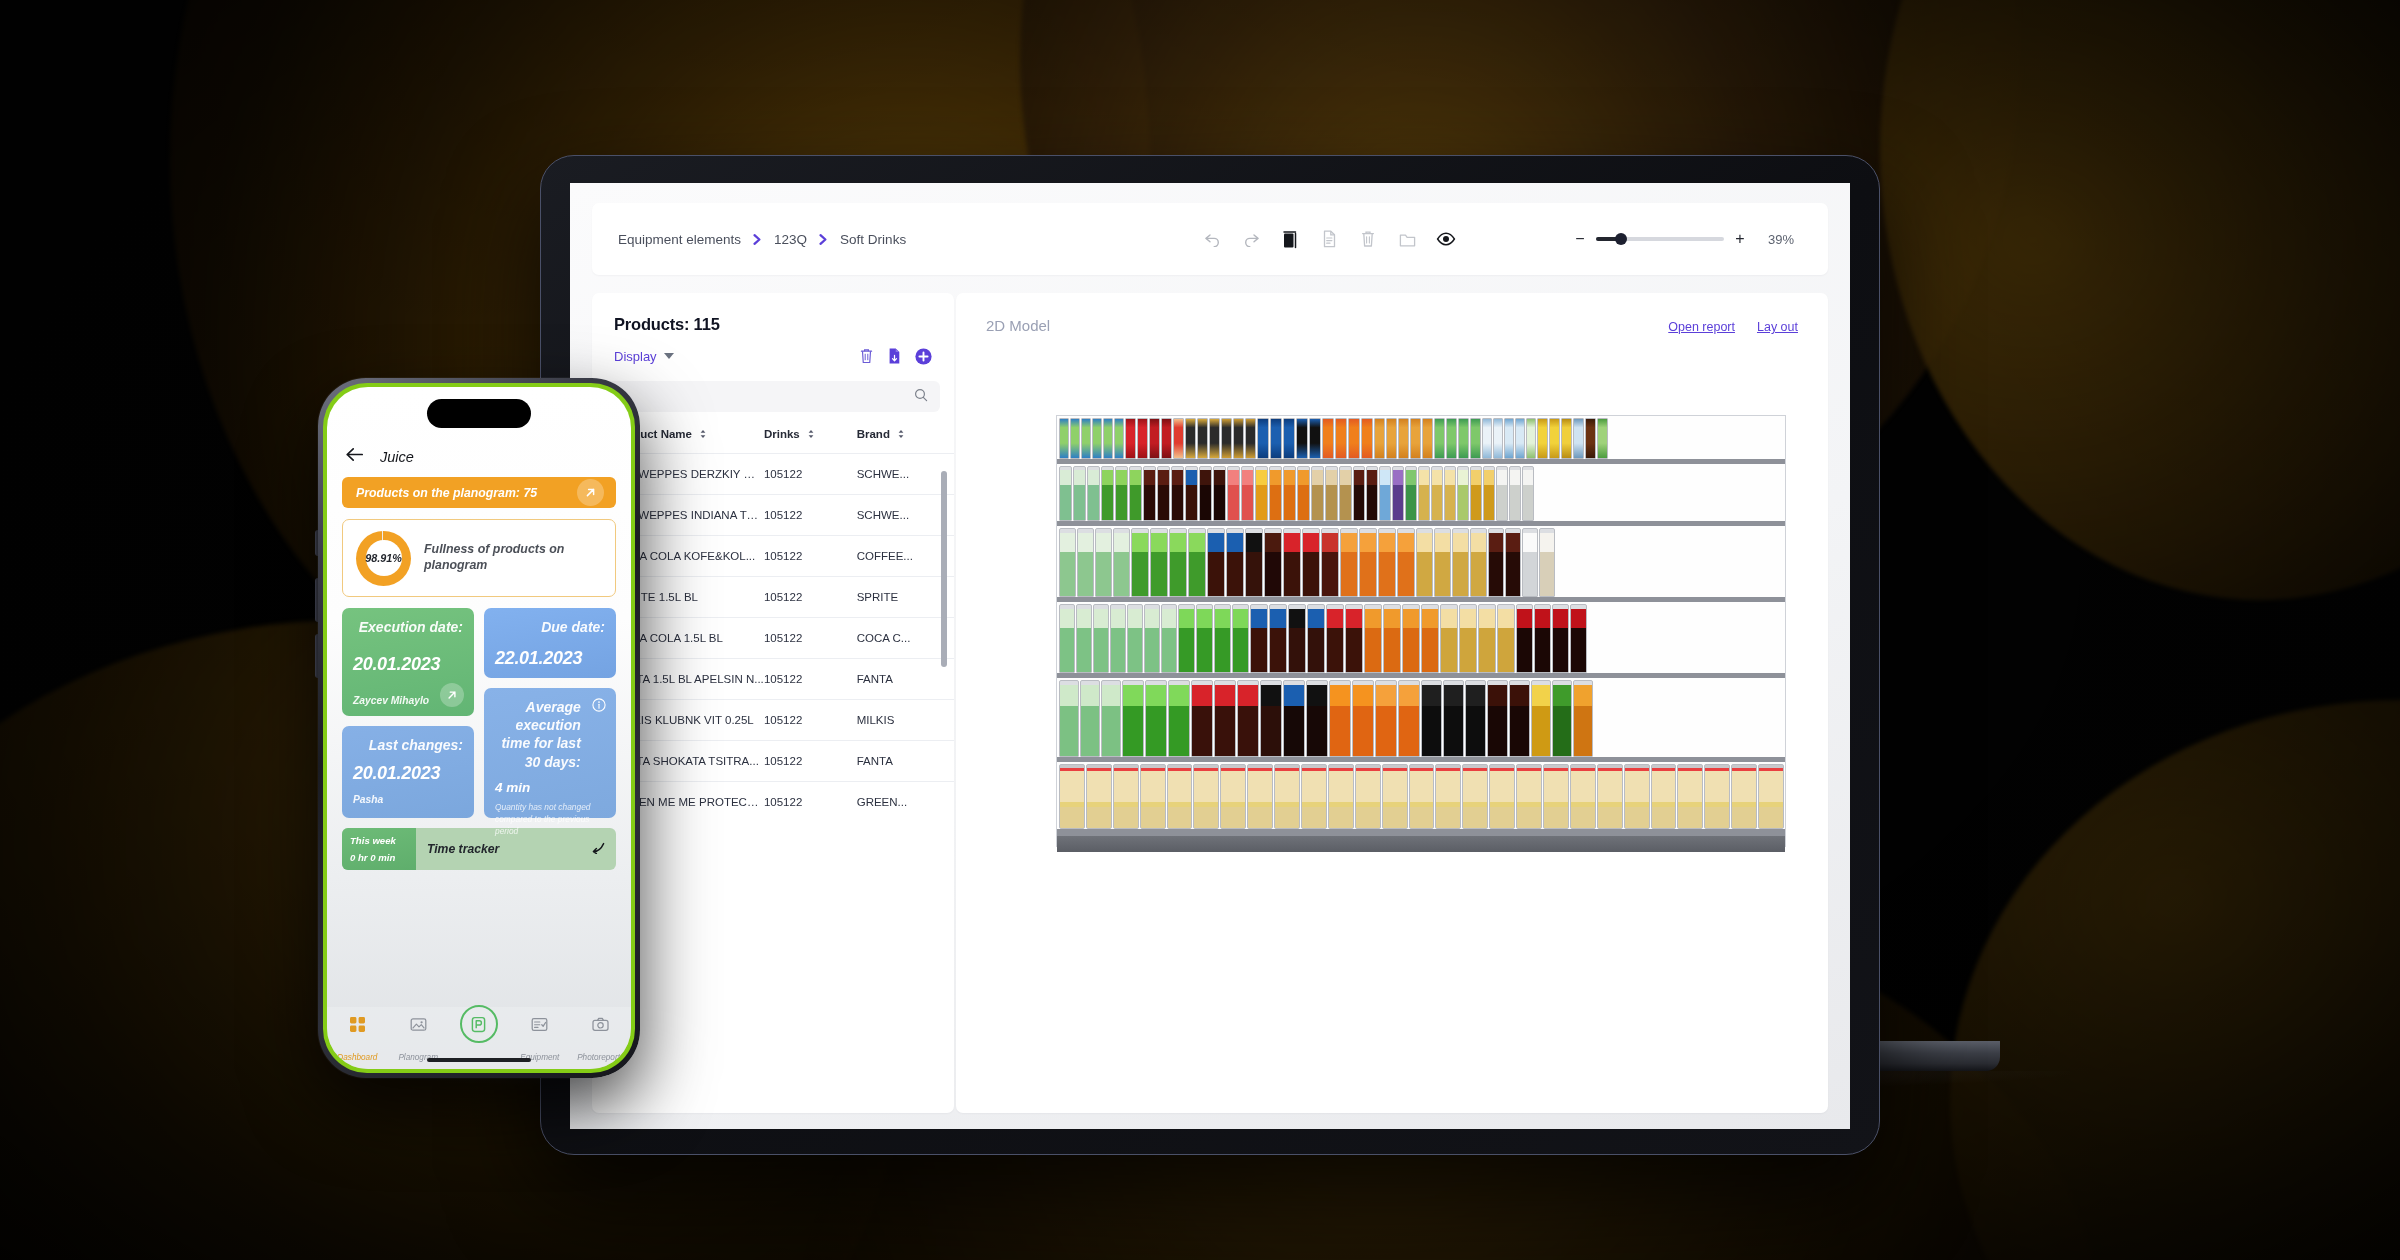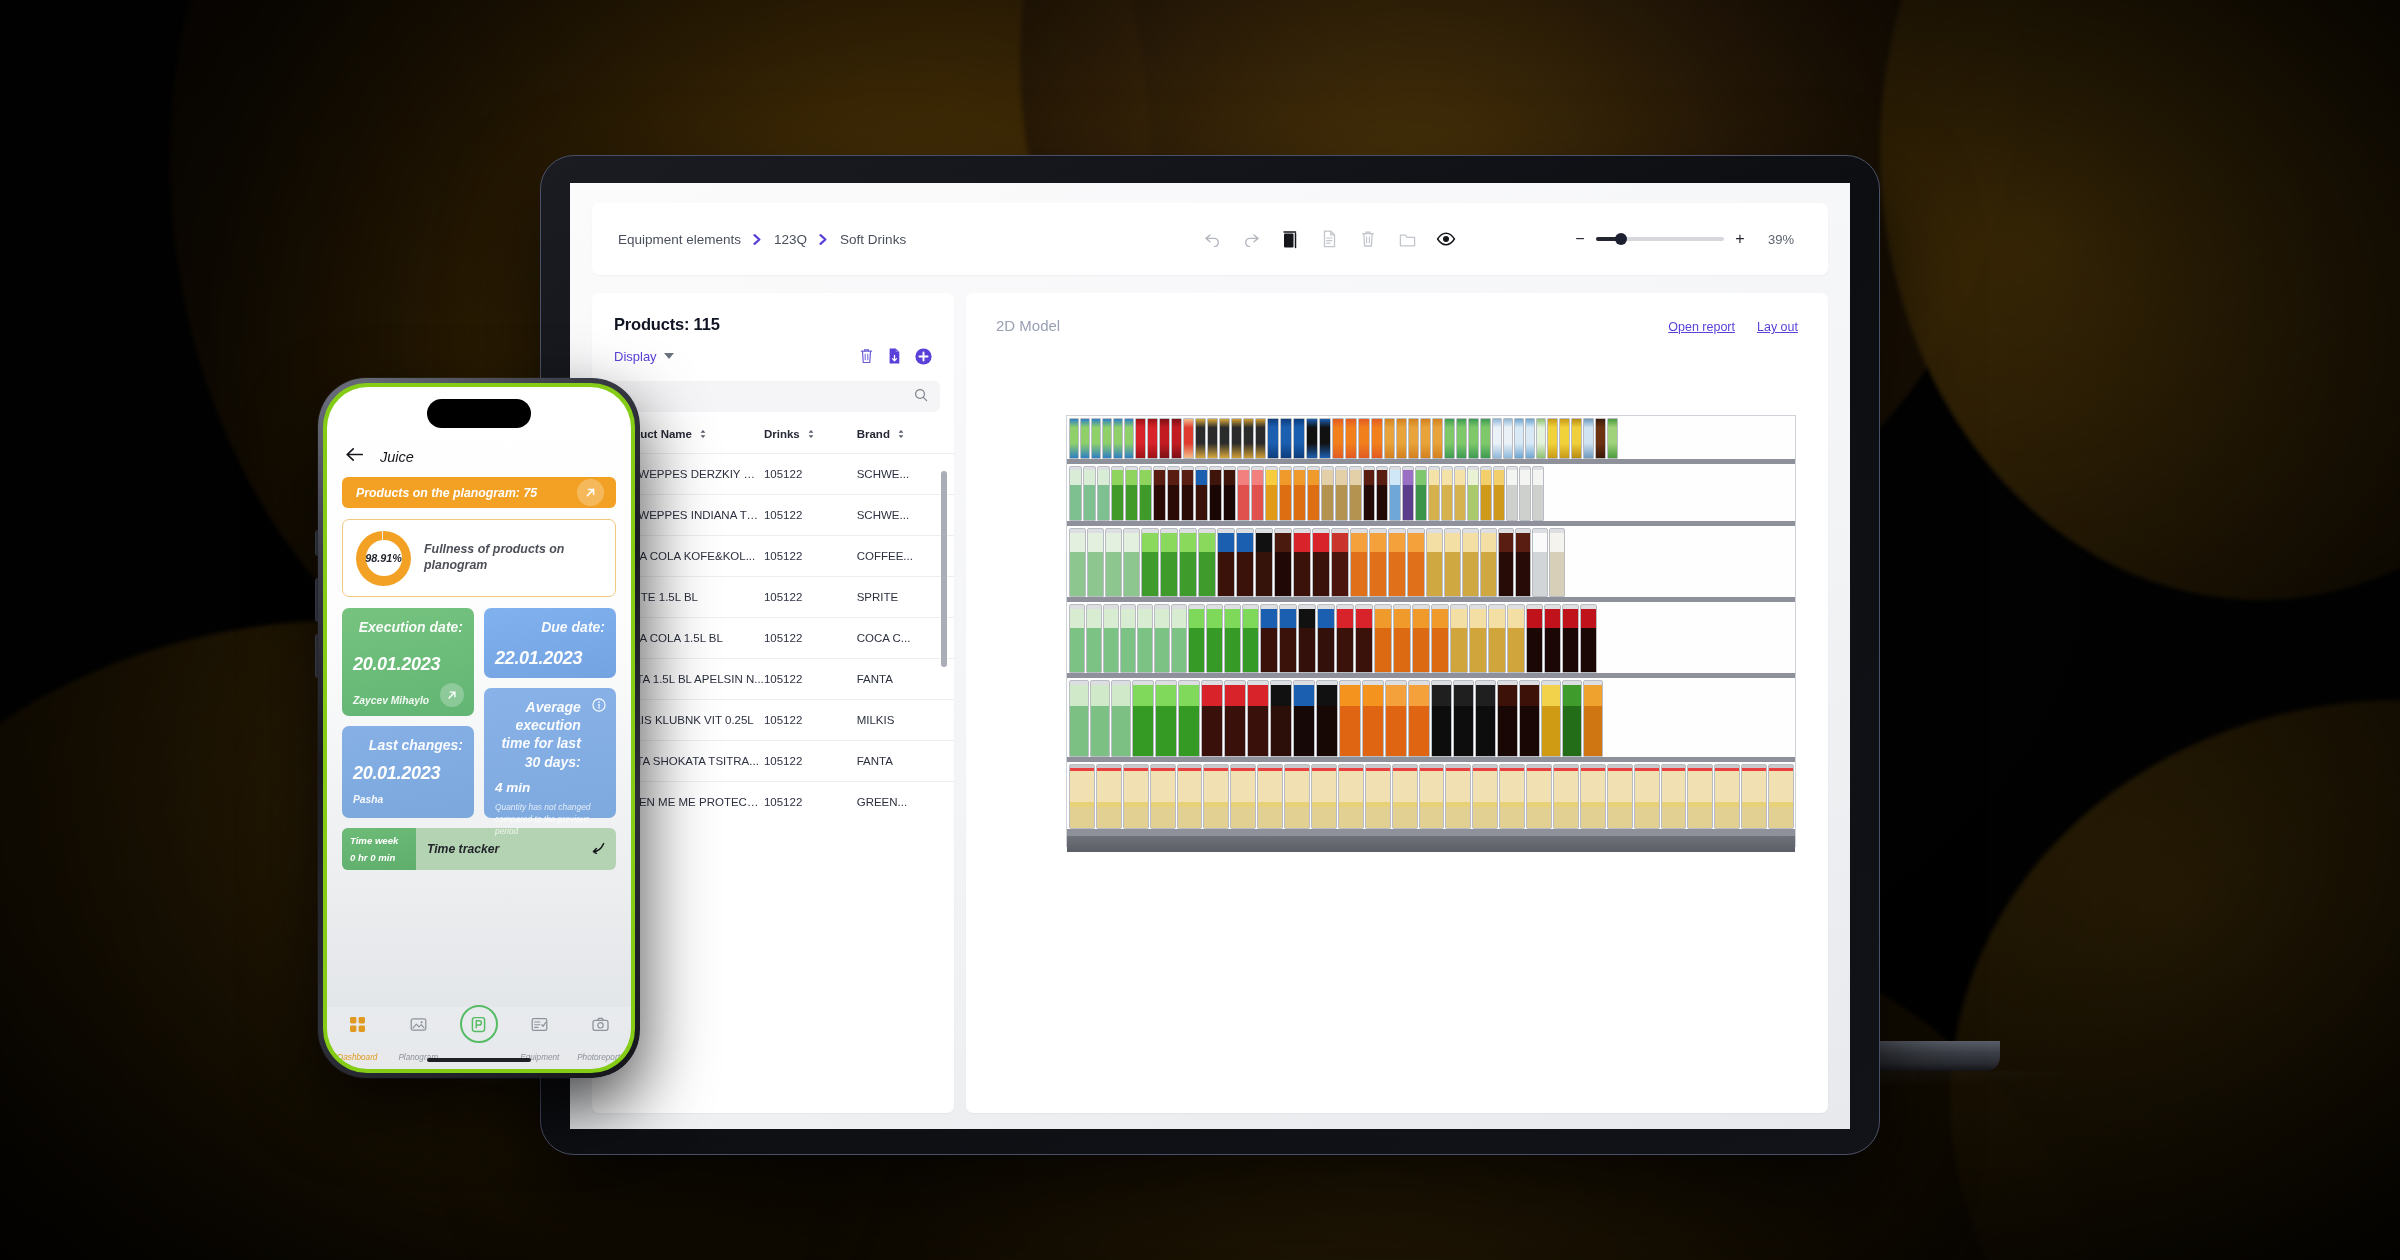--- a/index.html
+++ b/index.html
@@ -97,21 +97,21 @@
   .tool svg { display: block; }
 
   .zoomctl { display: flex; align-items: center; gap: 11px; margin-left: auto; margin-right: 34px; }
   .zsign { font-size: 16px; color: #23262f; line-height: 1; width: 10px; text-align: center; }
   .ztrack { position: relative; width: 128px; height: 4px; background: #d6d8de; border-radius: 3px; }
   .zfill { position: absolute; left: 0; top: 0; height: 4px; width: 24px; background: #23262f; border-radius: 3px; }
   .zknob { position: absolute; left: 19px; top: -4px; width: 12px; height: 12px; border-radius: 50%; background: #1d2030; }
   .zpct { font-size: 13px; color: #5d6370; margin-left: 12px; }
 
   
-  .panels { position: absolute; left: 22px; top: 110px; right: 22px; bottom: 16px; display: flex; gap: 12px; }
+  .panels { position: absolute; left: 22px; top: 110px; right: 22px; bottom: 16px; display: flex; gap: 2px; }
 
   .lpanel {
     width: 362px; background: #fff; border-radius: 7px; position: relative; overflow: hidden;
     box-shadow: 0 1px 2px rgba(16,24,40,.04);
   }
   .lp-head { padding: 22px 22px 0 22px; }
   .lp-title { font-size: 16.5px; font-weight: 700; color: #101322; letter-spacing: -.2px; }
   .lp-row2 { display: flex; align-items: center; margin-top: 13px; }
   .lp-display { font-size: 13px; color: #5b3fd9; display: flex; align-items: center; gap: 7px; cursor: pointer; }
   .lp-caret { width: 0; height: 0; border-left: 5px solid transparent; border-right: 5px solid transparent; border-top: 6px solid #6b7280; }
@@ -781,21 +781,21 @@
                 </span>
                 <div class="c-lbl" style="width:78%">Average execution time for last 30 days:</div>
                 <div class="c-med" style="margin-top:9px">4 min</div>
                 <div class="c-note">Quantity has not changed compared to the previous period</div>
               </div>
             </div>
           </div>
 
           <div class="tracker">
             <div class="tr-left">
-              <div>Time week</div>
+              <div>This week</div>
               <div style="margin-top:4px">0 hr 0 min</div>
             </div>
             <div class="tr-right">
               <span class="tr-title">Time tracker</span>
               <span class="tr-ico">
                 <svg width="16" height="12" viewBox="0 0 16 12">
                     <path d="M14.6 1.6 C12 7.2 9.4 9.6 4.4 9.6 M4.4 9.6 L7.4 6.6 M4.4 9.6 L7.4 11.6" stroke="#16181d" stroke-width="1.4" fill="none" stroke-linecap="round" stroke-linejoin="round"></path>
                   </svg>
               </span>
             </div>

